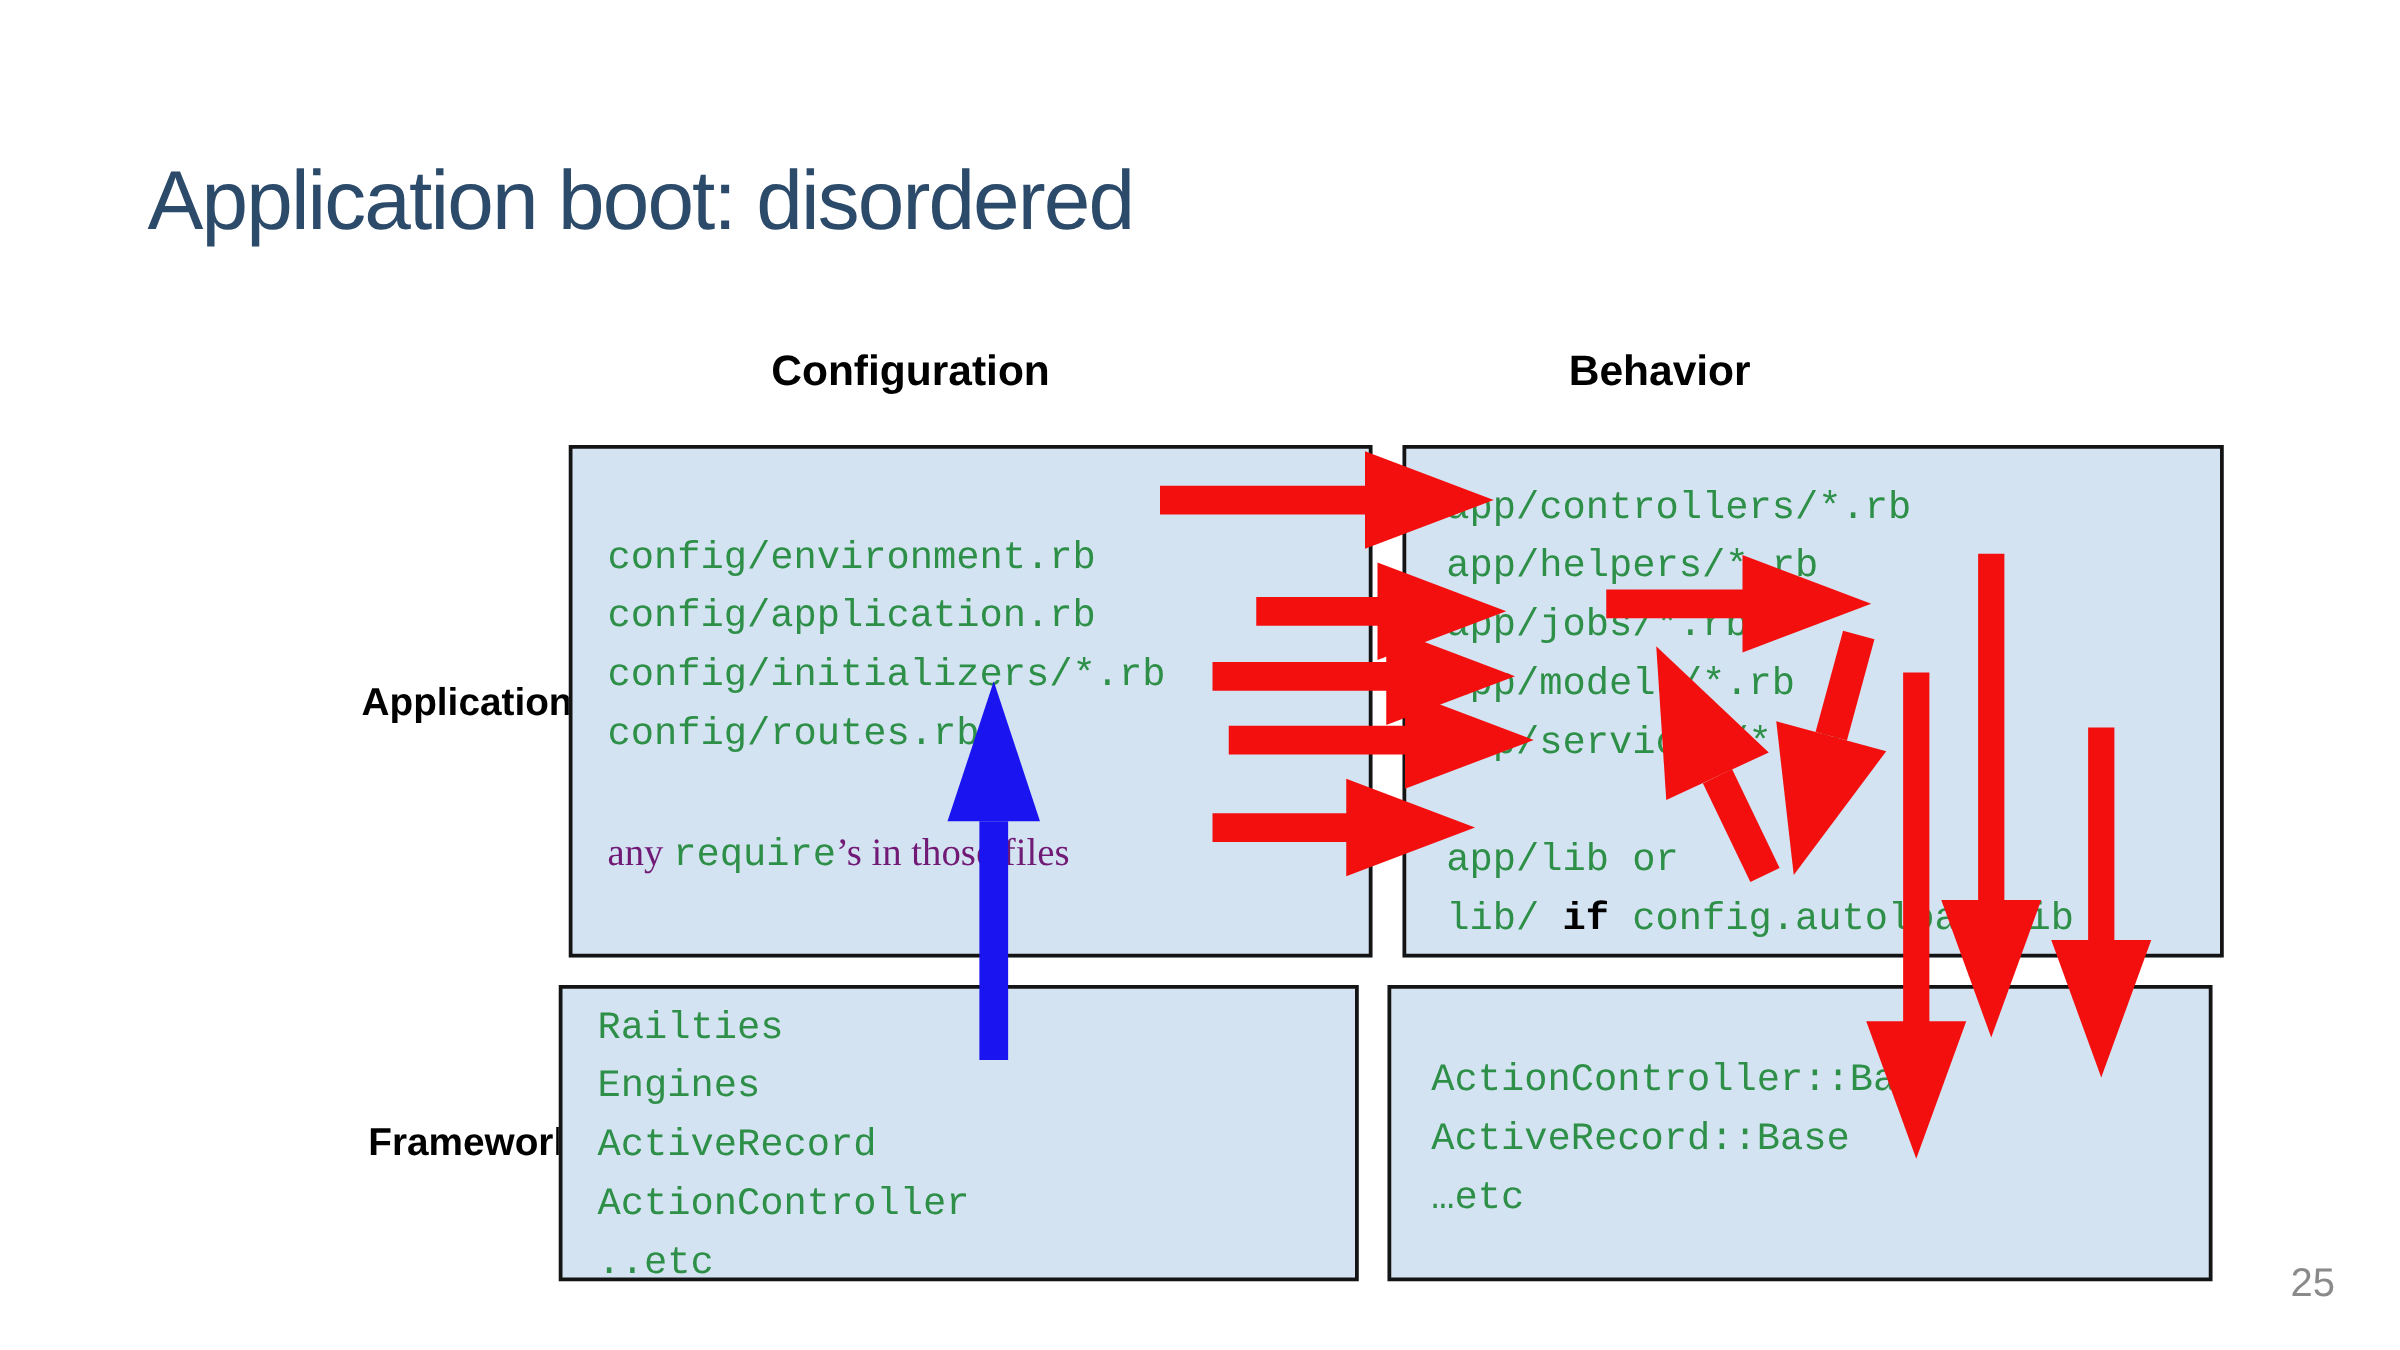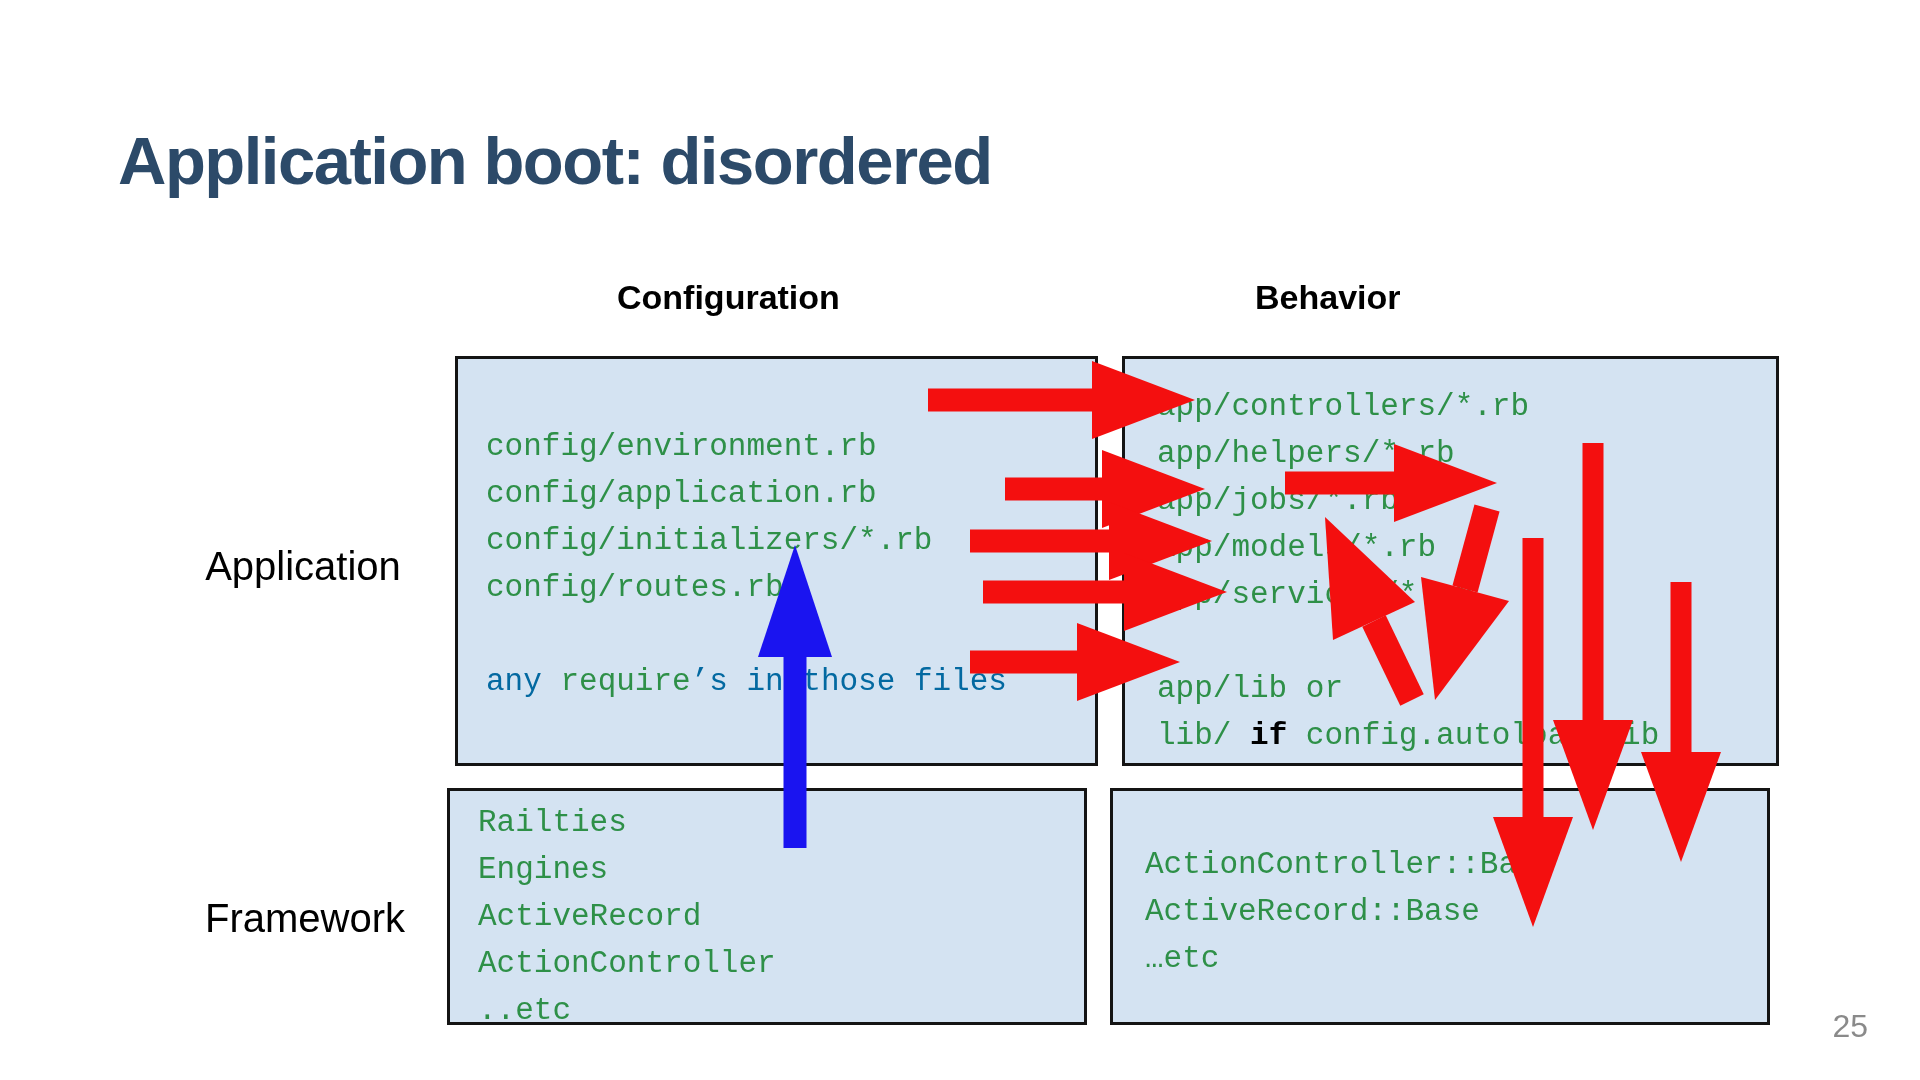--- a/index.html
+++ b/index.html
@@ -1,29 +1,29 @@
 <!DOCTYPE html>
 <html style="--title-color: #2c4a69; --code-green: #2e9048; --arrow-red: #f40f0f; --arrow-blue: #1a14f0; --box-fill: #d4e3f2; --box-border: #141414; --page-gray: #8a8a8a;"><head>
 <meta charset="utf-8">
 <style>
   html,body{margin:0;padding:0;background:#fff}
   .slide{position:relative;width:1920px;height:1080px;background:#ffffff;overflow:hidden;
          font-family:"Liberation Sans",sans-serif}
-  .title{position:absolute;left:118px;top:122px;font-size:67px;font-weight:700;
+  .title{position:absolute;left:118px;top:122px;font-size:67px;font-weight:400;
          color:var(--title-color);letter-spacing:-1.5px;white-space:nowrap}
   .col-header{position:absolute;top:278px;width:320px;text-align:left;
               font-size:34px;font-weight:700;color:#000}
-  .row-label{position:absolute;width:310px;text-align:center;
-             font-size:40px;font-weight:400;color:#000}
+  .row-label{position:absolute;width:310px;text-align:right;
+             font-size:31px;font-weight:700;color:#000}
   .box{position:absolute;background:var(--box-fill);border:3px solid var(--box-border);
        box-sizing:border-box}
   .code-line{font-family:"Liberation Mono","DejaVu Sans Mono",monospace;font-size:31px;
              line-height:47px;min-height:47px;color:var(--code-green);white-space:pre}
   .code-line .code{font-family:"Liberation Mono","DejaVu Sans Mono",monospace;color:var(--code-green)}
-  .code-line .plain{font-family:Liberation Mono, monospace;color:#0369a1}
+  .code-line .plain{font-family:Liberation Serif, serif;color:#701a75}
   .code-line .plain-bold{font-family:Liberation Mono, monospace;color:#000;font-weight:700}
   .arrows{position:absolute;left:0;top:0;width:1920px;height:1080px;pointer-events:none}
   .arrows .red{fill:var(--arrow-red)}
   .arrows .red-s{stroke:var(--arrow-red);fill:none}
   .arrows .blue{fill:var(--arrow-blue)}
   .arrows .blue-s{stroke:var(--arrow-blue);fill:none}
   .page-num{position:absolute;right:52px;top:1008px;font-size:32px;color:var(--page-gray)}
 </style>
 </head>
 <body>

